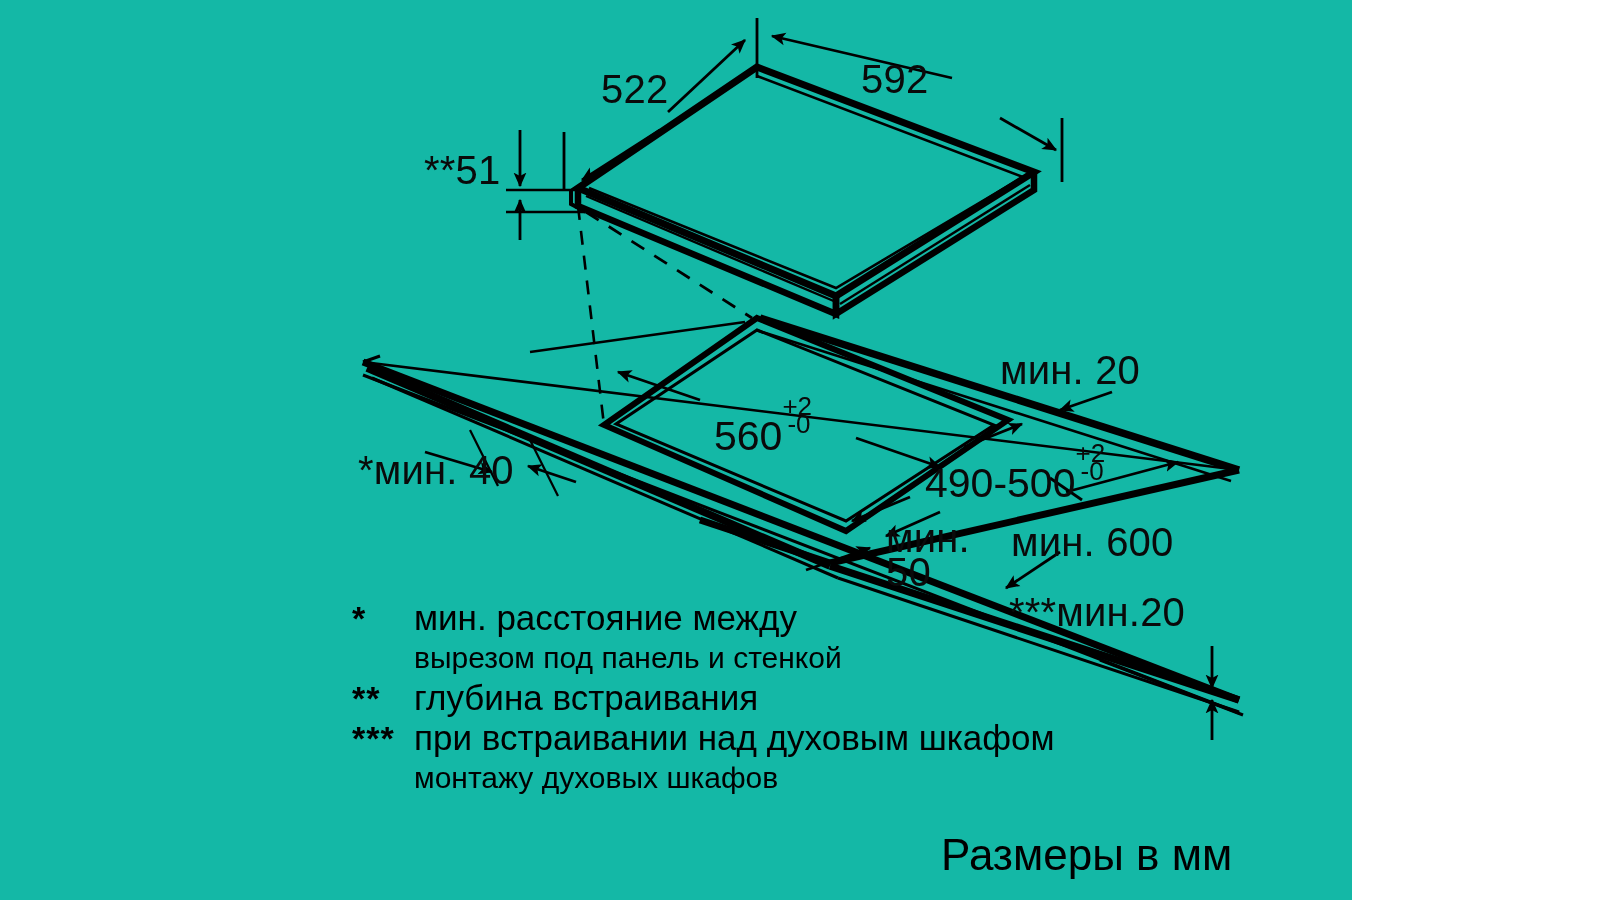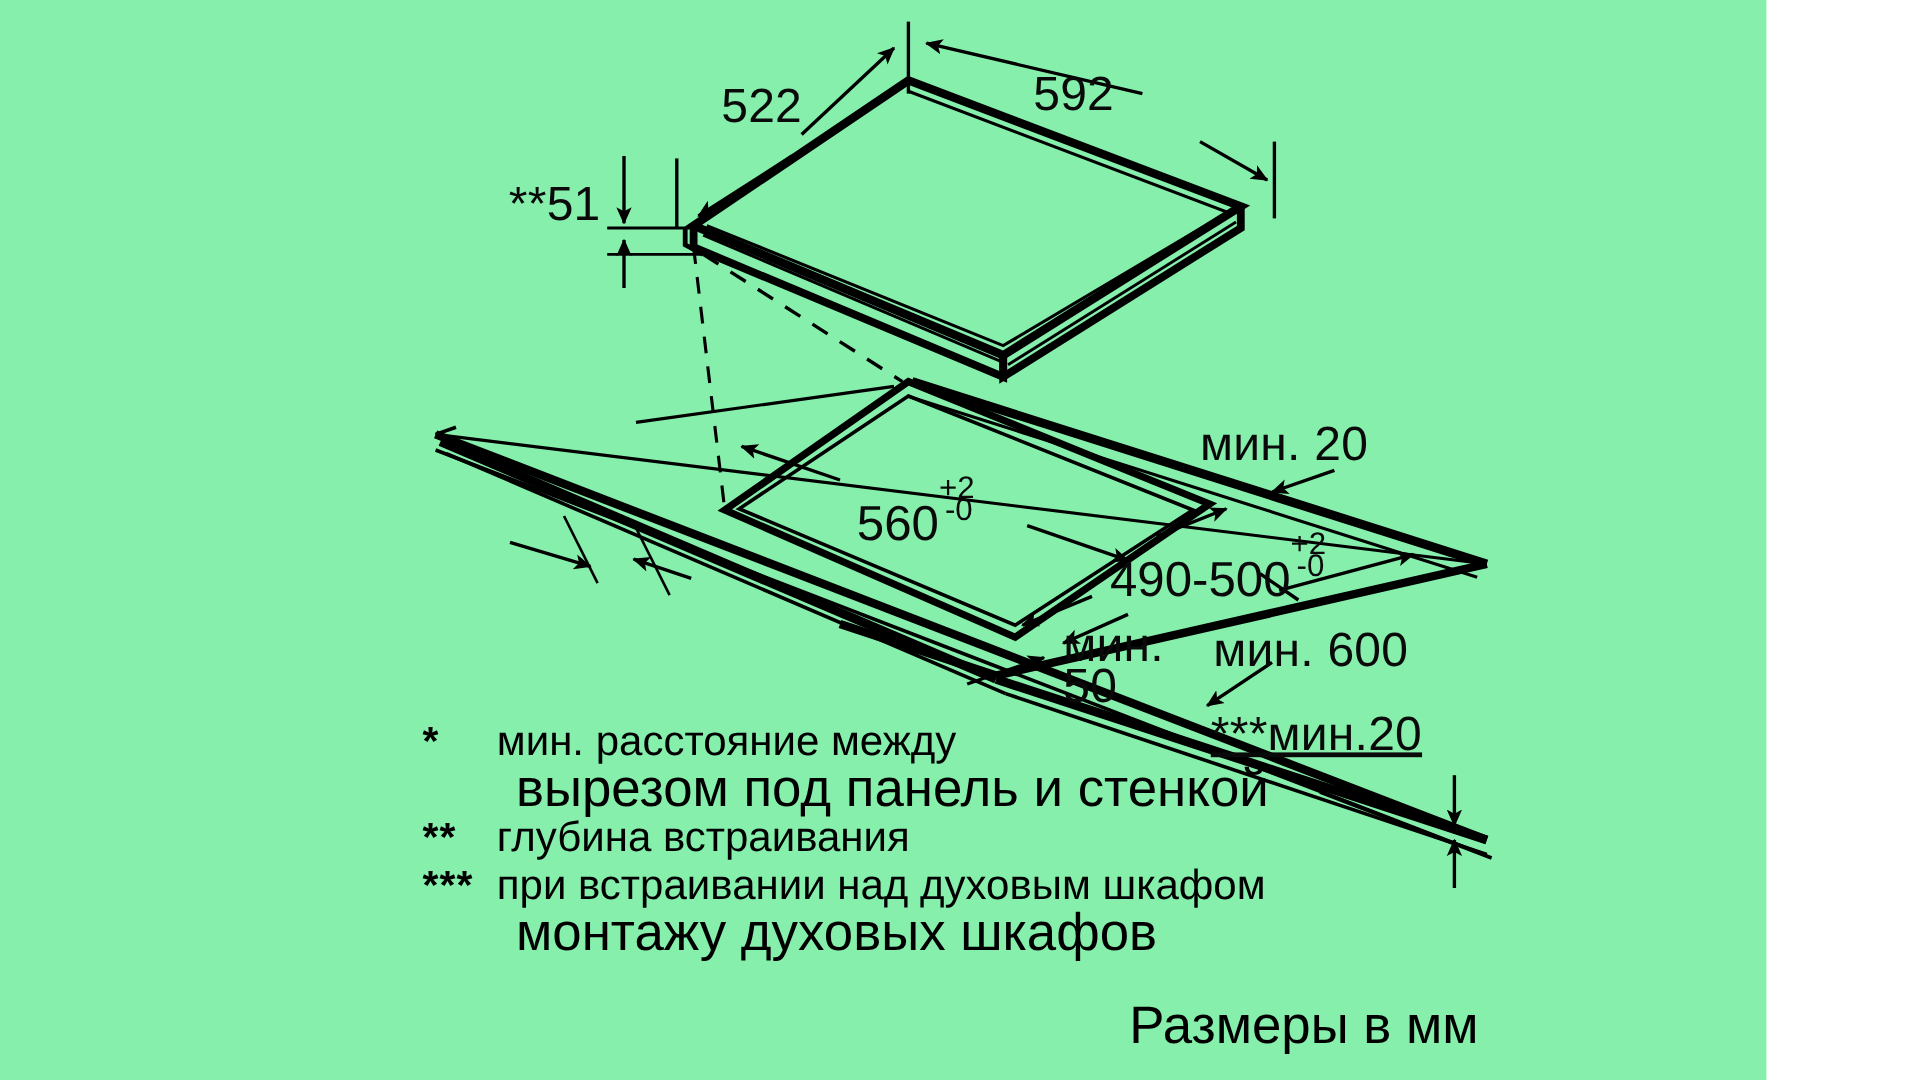--- a/index.html
+++ b/index.html
@@ -1,31 +1,31 @@
 <!DOCTYPE html>
 <html><head>
 <meta charset="utf-8">
 <style>
   html,body{margin:0;padding:0;background:#ffffff;}
   body{width:1600px;height:900px;overflow:hidden;
        font-family:"Liberation Sans","DejaVu Sans",sans-serif;color:#000;}
-  #stage{position:relative;width:1472px;height:900px;background:#86efac;}
+  #stage{position:relative;width:1352px;height:900px;background:#14b8a6;}
   svg#drawing{position:absolute;left:0;top:0;width:1600px;height:900px;display:block;}
   .lbl{position:absolute;white-space:nowrap;color:#0a0a0a;line-height:1;}
   .dim{font-size:40px;letter-spacing:.2px;}
   .dimbig{font-size:41px;}
   .tol{position:relative;display:inline-block;width:34px;height:1em;vertical-align:baseline;}
   .tol .up{position:absolute;left:0;top:-0.62em;font-size:26px;line-height:1;}
   .tol .dn{position:absolute;left:5px;top:0.08em;font-size:26px;line-height:1;}
   .legend{position:absolute;left:352px;top:598px;width:880px;}
   .lrow{display:flex;align-items:flex-start;}
   .lmark{width:62px;flex:0 0 62px;text-align:left;font-size:34px;line-height:40px;
          font-weight:700;letter-spacing:1px;}
   .ltext{font-size:35px;line-height:40px;}
-  .lcont{margin-left:78px;font-size:44px;line-height:40px;}
+  .lcont{margin-left:62px;font-size:30px;line-height:40px;}
   .units{position:absolute;left:941px;top:830px;font-size:44px;}
 </style>
 </head>
 <body>
 
 <div id="stage">
 
   <svg id="drawing" viewBox="0 0 1600 900">
     <defs>
       <marker id="ah" viewBox="0 0 10 10" refX="9.2" refY="5" markerWidth="5.2" markerHeight="5.2" orient="auto-start-reverse">
@@ -181,29 +181,30 @@
   <div class="lbl dim" style="left:424px;top:150px;">**51</div>
 
   <div class="lbl dimbig" style="left:714px;top:409px;text-align:right;">
     <span>560</span><span class="tol"><span class="up">+2</span><span class="dn">-0</span></span>
   </div>
 
   <div class="lbl dimbig" style="left:925px;top:456px;">
     <span>490-500</span><span class="tol"><span class="up">+2</span><span class="dn">-0</span></span>
   </div>
 
+  <div class="lbl dim" style="left:358px;top:450px;">*мин. 40</div>
 
   <div class="lbl dim" style="left:1000px;top:350px;">мин. 20</div>
 
   <div class="lbl dim" style="left:886px;top:518px;">мин.</div>
   <div class="lbl dim" style="left:886px;top:552px;">50</div>
 
   <div class="lbl dim" style="left:1011px;top:522px;">мин. 600</div>
 
-  <div class="lbl dim" style="left:1009px;top:592px;text-decoration:underline;">***мин.20</div>
+  <div class="lbl dim" style="left:1009px;top:592px;">***мин.20</div>
 
   <div class="legend">
 
     <div class="lrow">
       <div class="lmark">*</div>
       <div class="ltext">мин. расстояние между</div>
     </div>
     <div class="lcont">вырезом под панель и стенкой</div>
 
     <div class="lrow">

